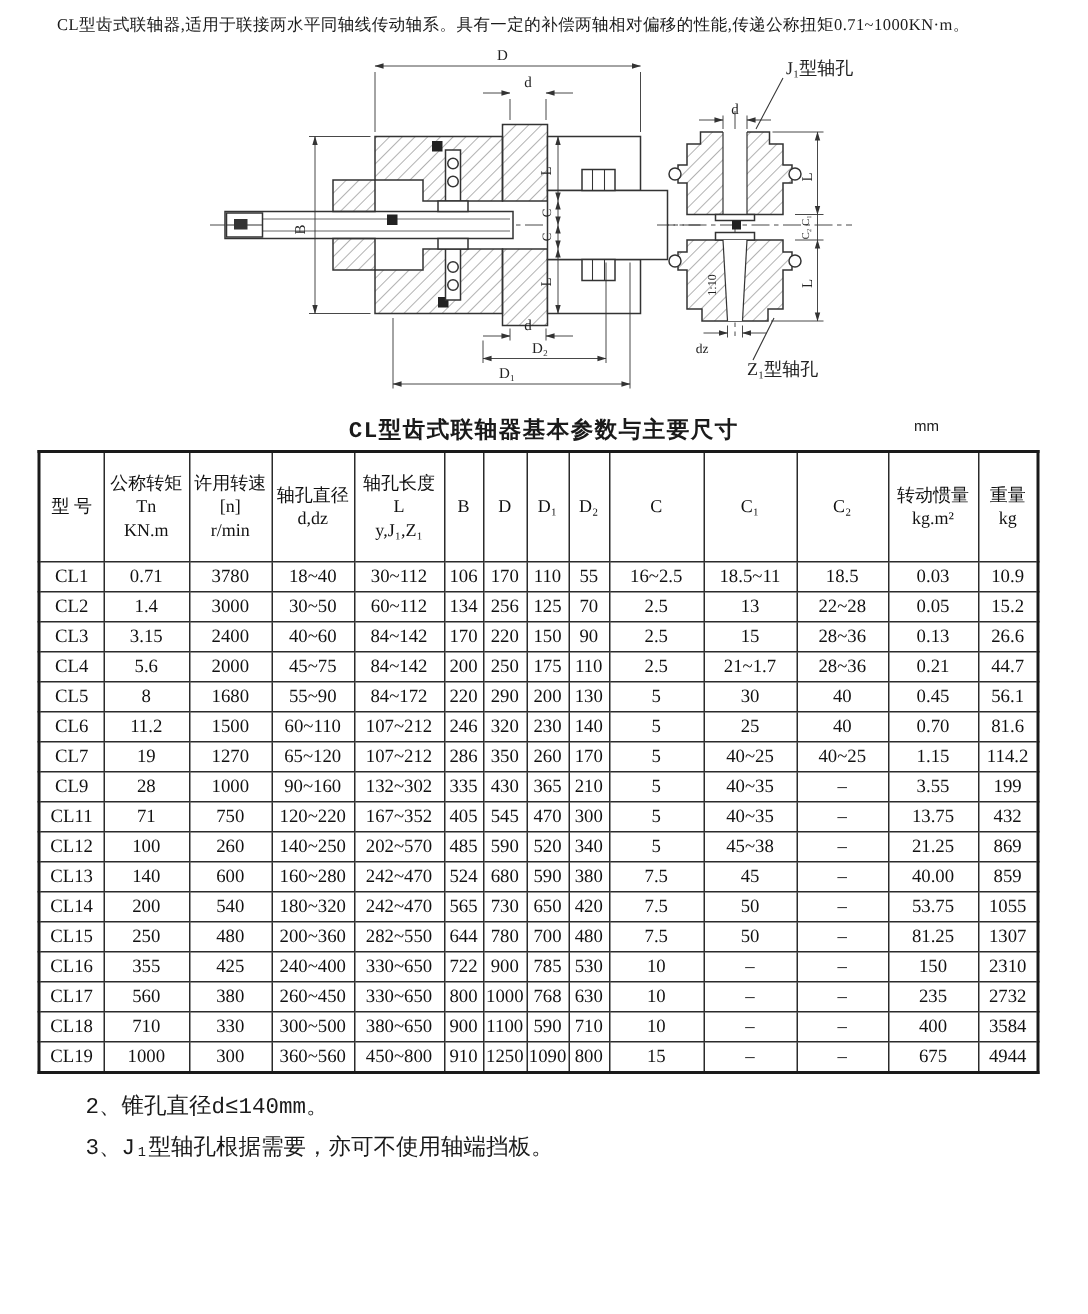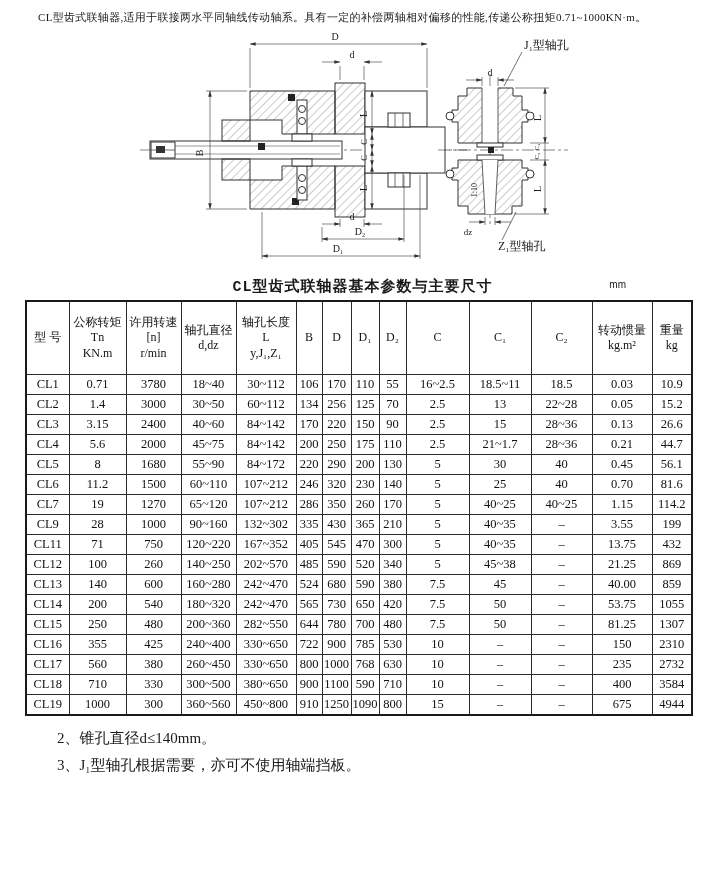--- a/index.html
+++ b/index.html
@@ -29,21 +29,21 @@
     border:2px solid #1a1a1a;
   }
   table.params th,table.params td{
     border:1px solid #2b2b2b;text-align:center;vertical-align:middle;
     padding:0;overflow:hidden;white-space:nowrap;
   }
   table.params th{font-weight:normal;height:72px;font-size:12px;line-height:1.3;}
   table.params td{height:19px;font-size:12.5px;}
   .notes{margin:9px 0 0 15px;font-size:15px;line-height:1.8;}
   .note-line{white-space:nowrap;}
-  .note-line.indented{margin-left:42px;}
+  .note-line.indented{margin-left:42px;font-family:Liberation Mono, monospace;}
 </style>
 </head>
 <body>
 
 <p class="intro">CL型齿式联轴器,适用于联接两水平同轴线传动轴系。具有一定的补偿两轴相对偏移的性能,传递公称扭矩0.71~1000KN·m。</p>
 
 <svg class="diagram" width="725" height="245" viewBox="0 0 725 245">
   <defs>
     <pattern id="h" width="6" height="6" patternUnits="userSpaceOnUse" patternTransform="rotate(45)">
       <line x1="0" y1="0" x2="0" y2="6" stroke="#6a6a6a" stroke-width="0.7"></line>

